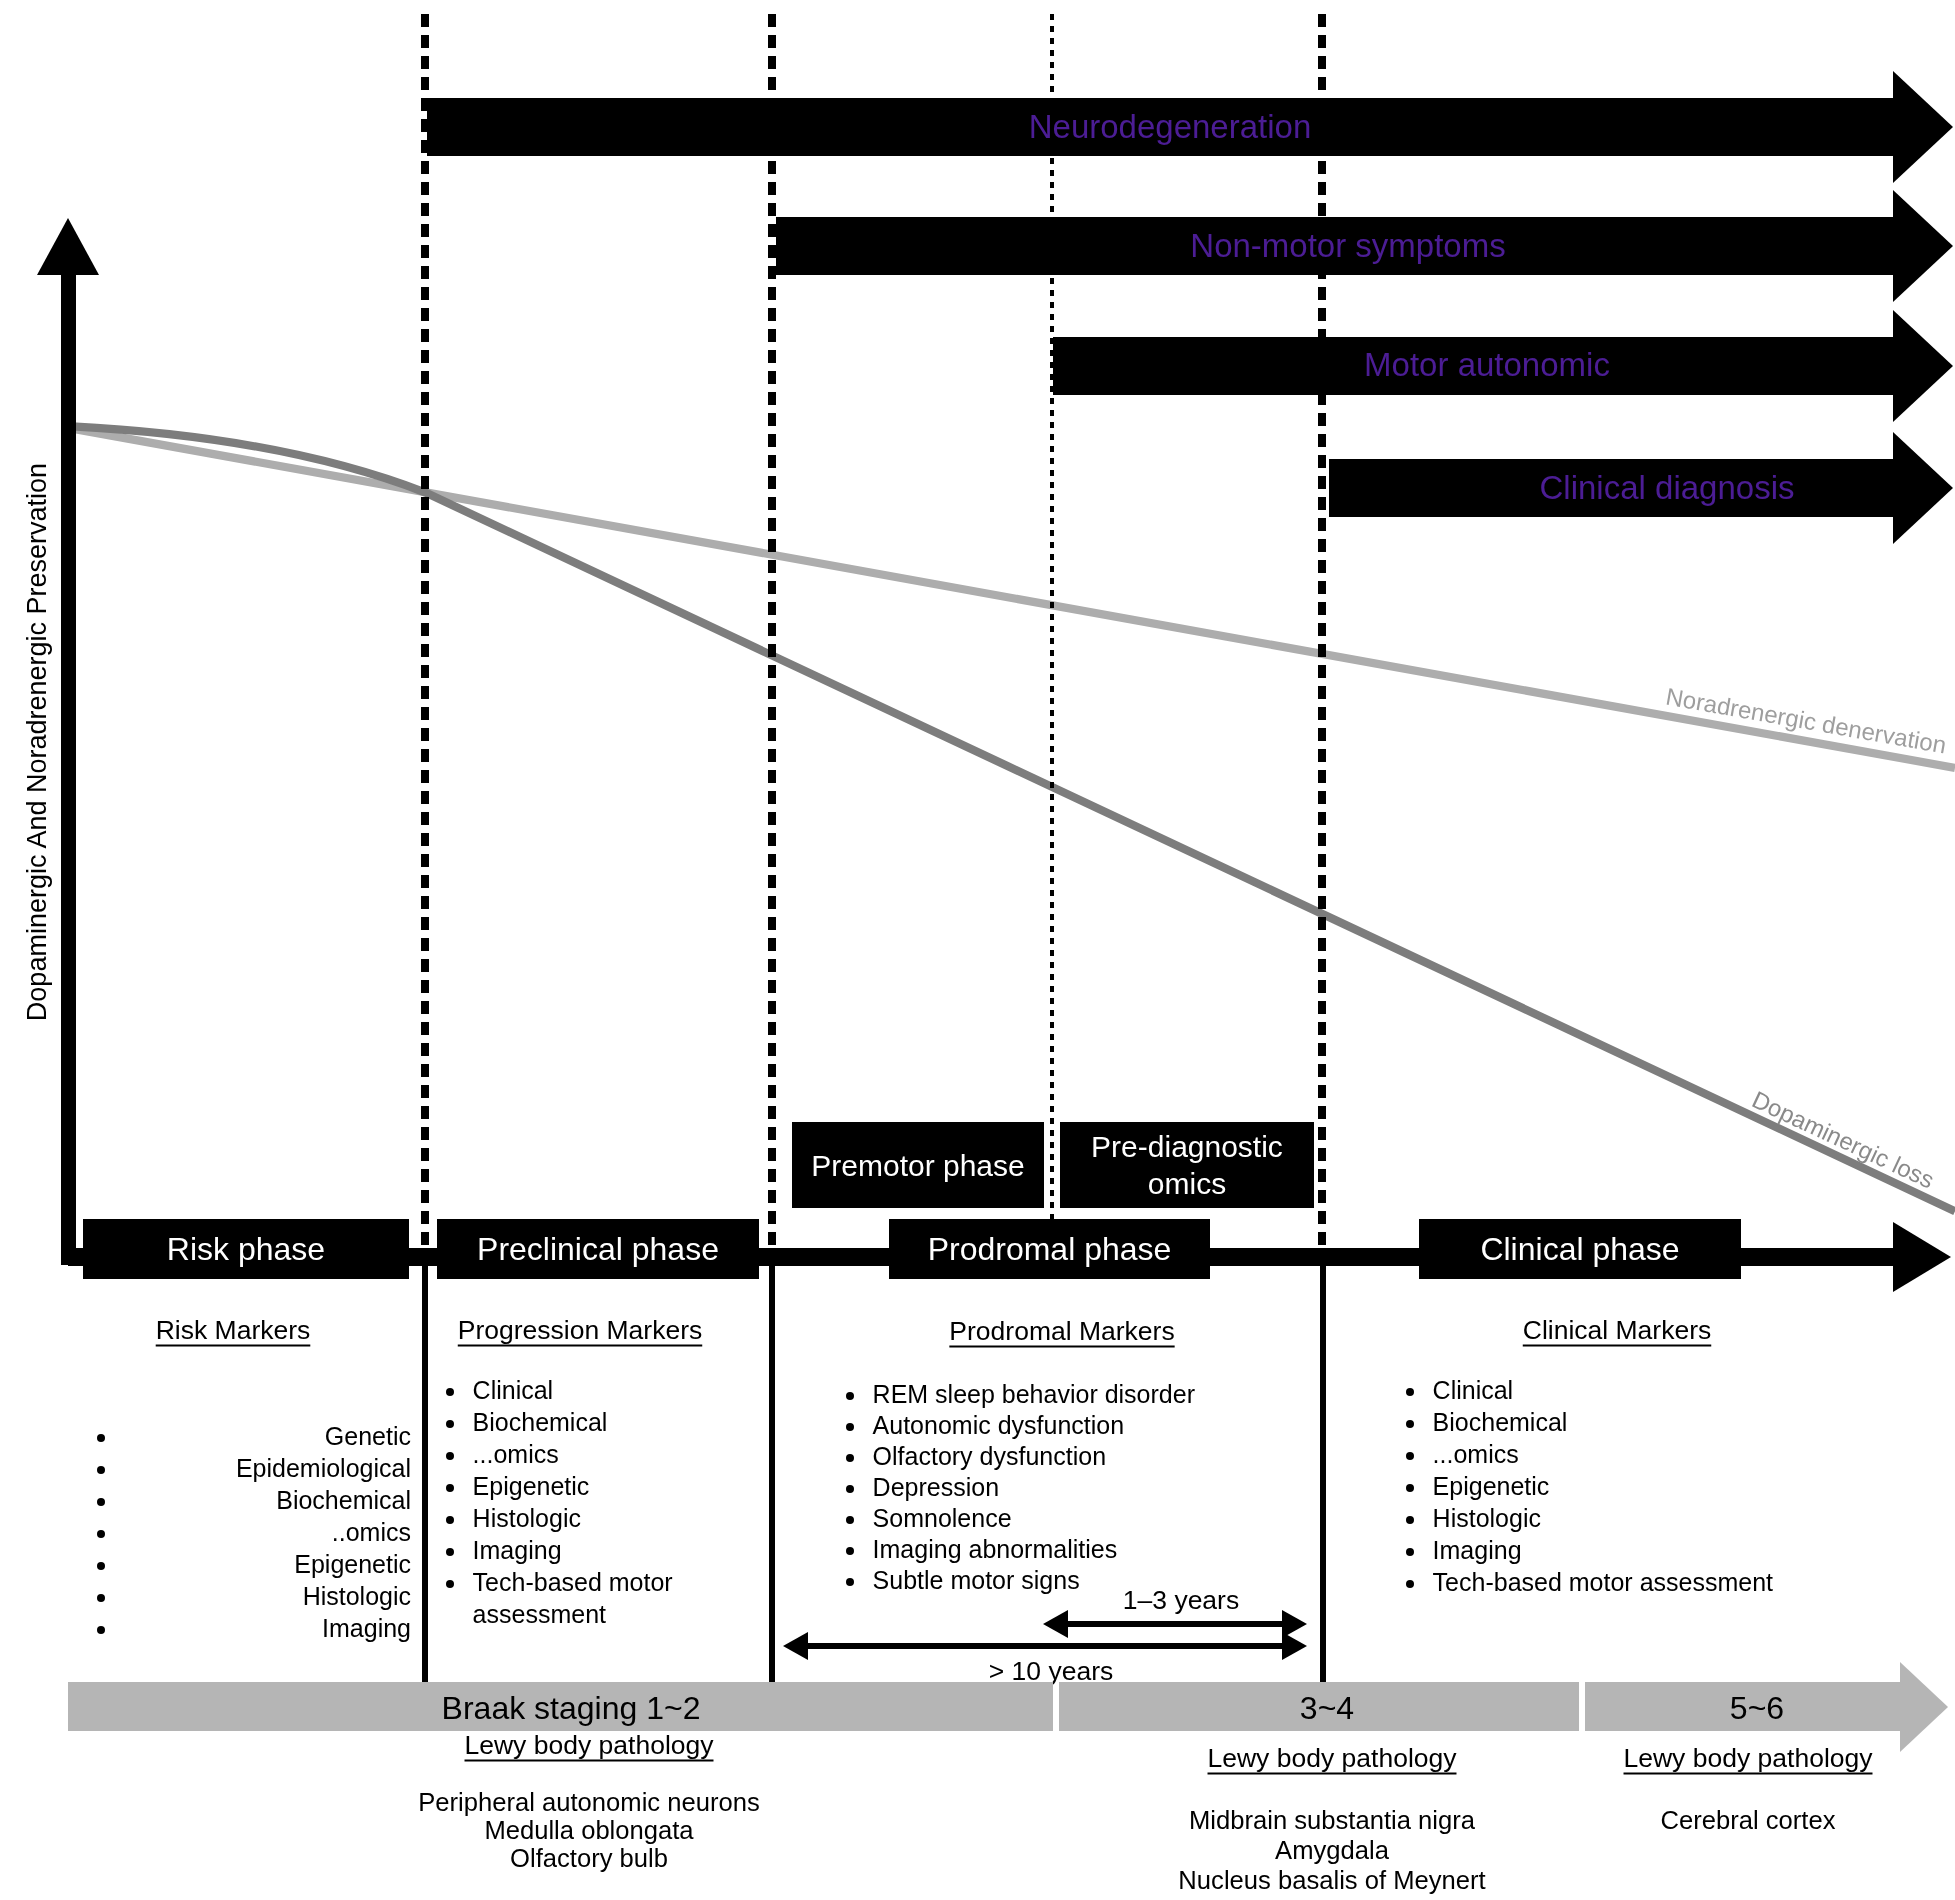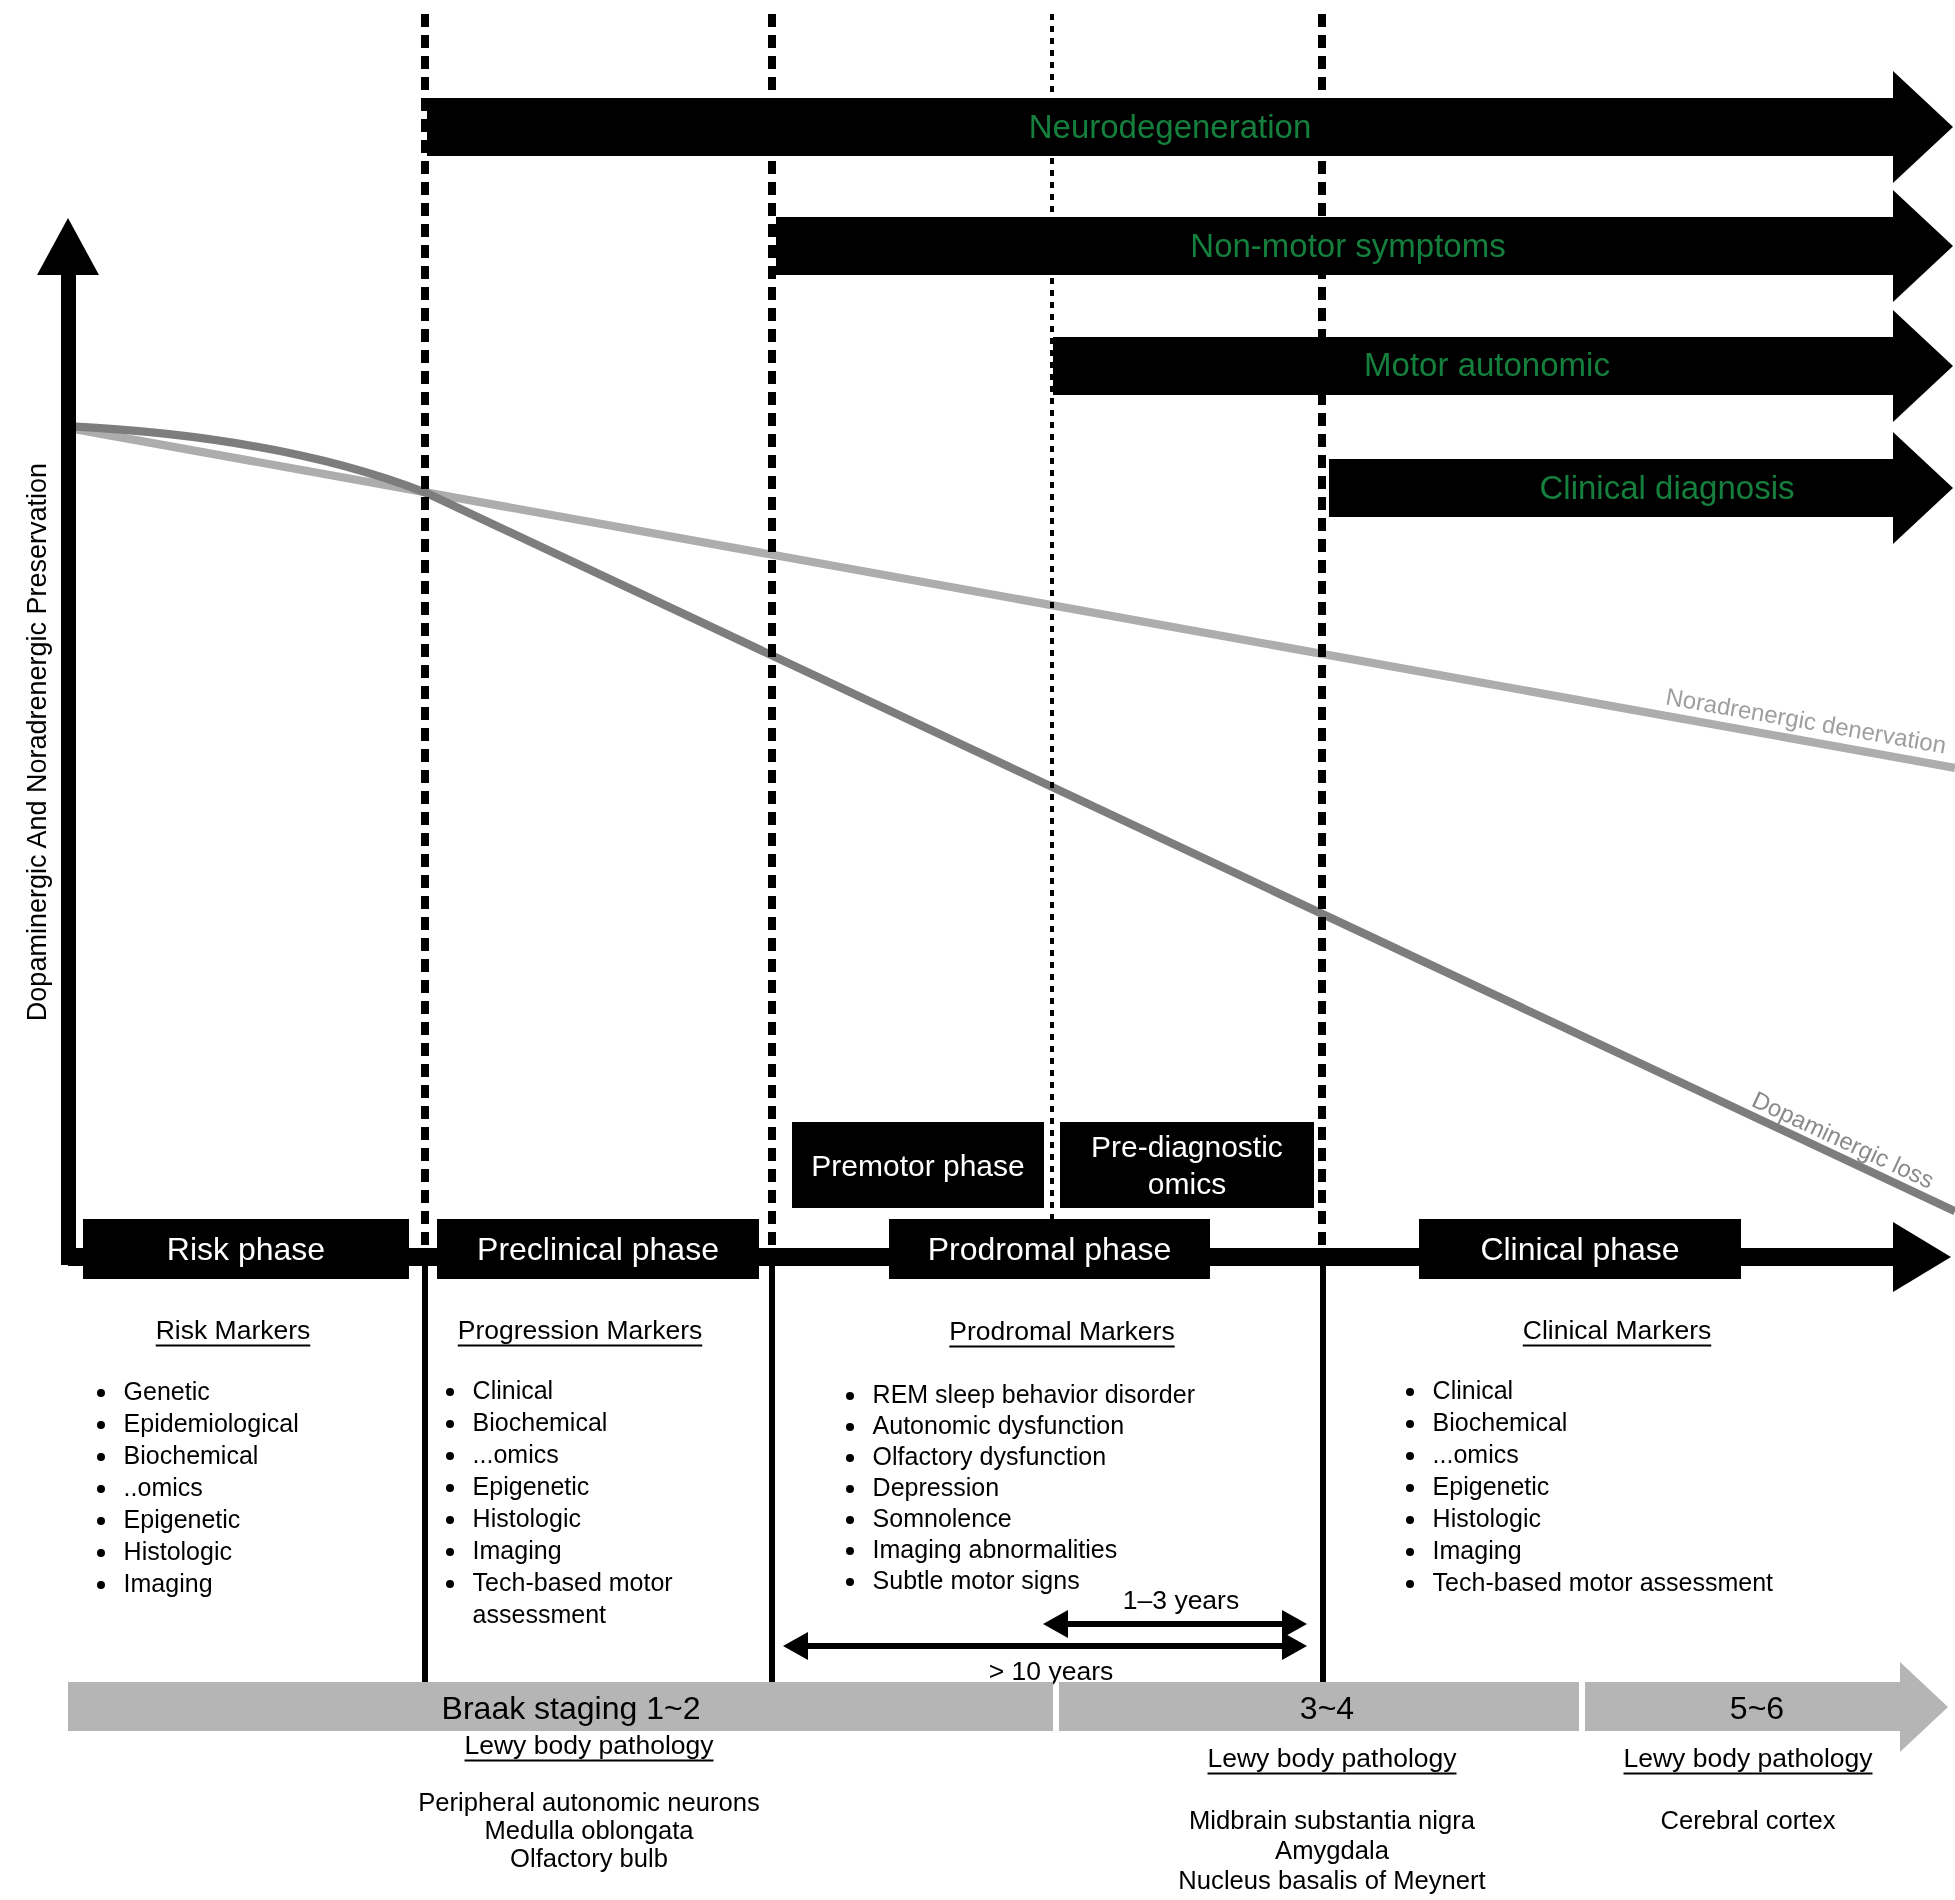--- a/index.html
+++ b/index.html
@@ -12,21 +12,21 @@
   .blackbar{position:absolute;background:#000;}
   .vdash{position:absolute;width:7.8px;
     background-image:repeating-linear-gradient(to bottom,#000 0 12.8px,rgba(0,0,0,0) 12.8px 21px);}
   .vdot{position:absolute;width:3.7px;
     background-image:repeating-linear-gradient(to bottom,#000 0 6px,rgba(0,0,0,0) 6px 12px);}
   .vsolid{position:absolute;width:6px;background:#000;}
   .phasebox{position:absolute;background:#000;color:#fff;display:flex;
     align-items:center;justify-content:center;text-align:center;font-size:32px;}
   .subbox{position:absolute;background:#000;color:#fff;display:flex;
     align-items:center;justify-content:center;text-align:center;font-size:30px;line-height:37px;}
-  .arrowlabel{position:absolute;transform:translate(-50%,-50%);color:#15803d;
+  .arrowlabel{position:absolute;transform:translate(-50%,-50%);color:#4c1d95;
     font-size:33px;white-space:nowrap;}
   .lbl{position:absolute;transform:translate(-50%,-50%);white-space:nowrap;}
   .u{text-decoration:underline;text-decoration-thickness:2.3px;text-underline-offset:6.4px;}
   .mhead{font-size:26.5px;}
   ul.markers{position:absolute;margin:0;padding:0 0 0 33px;font-size:25px;line-height:32px;
     list-style-type:disc;}
   ul.markers li{padding-left:4.6px;}
   .durlabel{position:absolute;transform:translate(-50%,-50%);font-size:26.5px;white-space:nowrap;}
   .braakseg{position:absolute;top:1682px;height:49px;}
   .braaklabel{position:absolute;transform:translate(-50%,-50%);font-size:32px;white-space:nowrap;margin-left:8px;}
@@ -98,21 +98,21 @@
   </div>
   <div class="phasebox" style="left:1419px;top:1219px;width:322px;height:60px;">
     <span>Clinical phase</span>
   </div>
 
   <div class="lbl mhead u" style="left:233px;top:1330px;">Risk Markers</div>
   <div class="lbl mhead u" style="left:580px;top:1330px;">Progression Markers</div>
   <div class="lbl mhead u" style="left:1062px;top:1331px;">Prodromal Markers</div>
   <div class="lbl mhead u" style="left:1617px;top:1330px;">Clinical Markers</div>
 
-  <ul class="markers" style="left:86px;top:1375px;width:292px;">
+  <ul class="markers" style="left:86px;top:1420px;width:292px;text-align:right;">
     <li>Genetic</li>
     <li>Epidemiological</li>
     <li>Biochemical</li>
     <li>..omics</li>
     <li>Epigenetic</li>
     <li>Histologic</li>
     <li>Imaging</li>
   </ul>
   <ul class="markers" style="left:435px;top:1374px;width:274px;">
     <li>Clinical</li>

